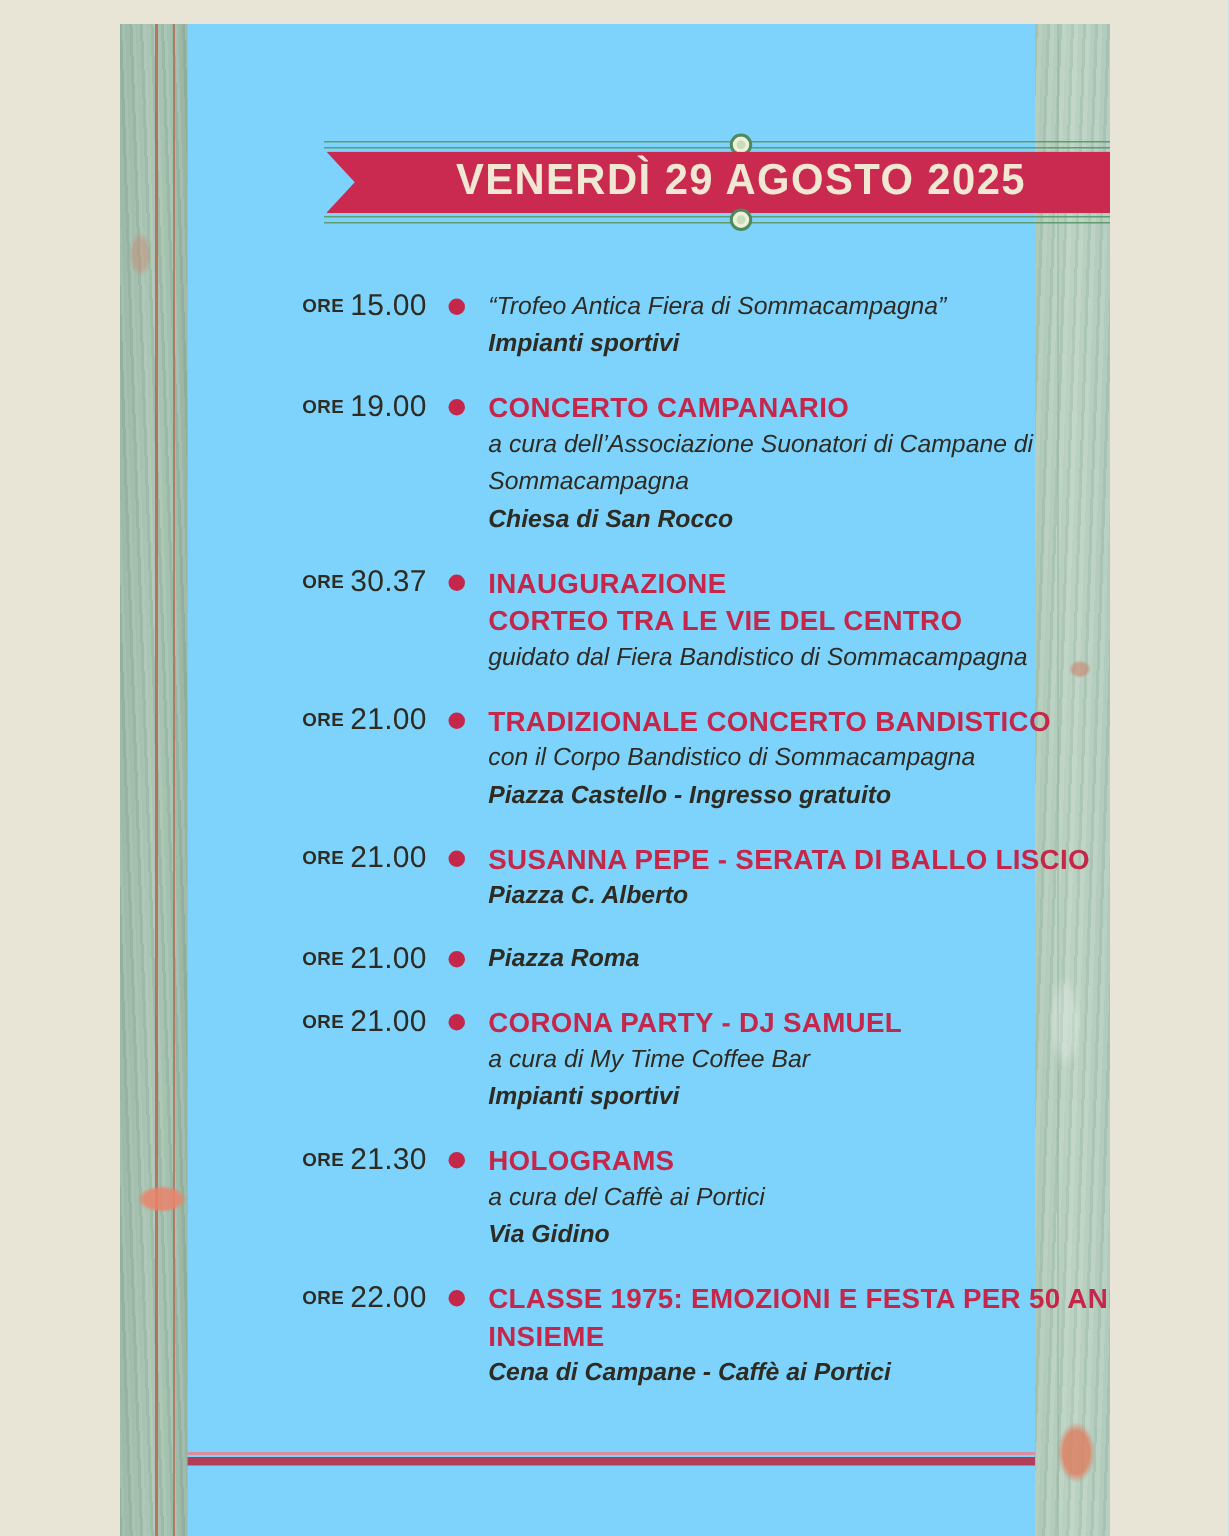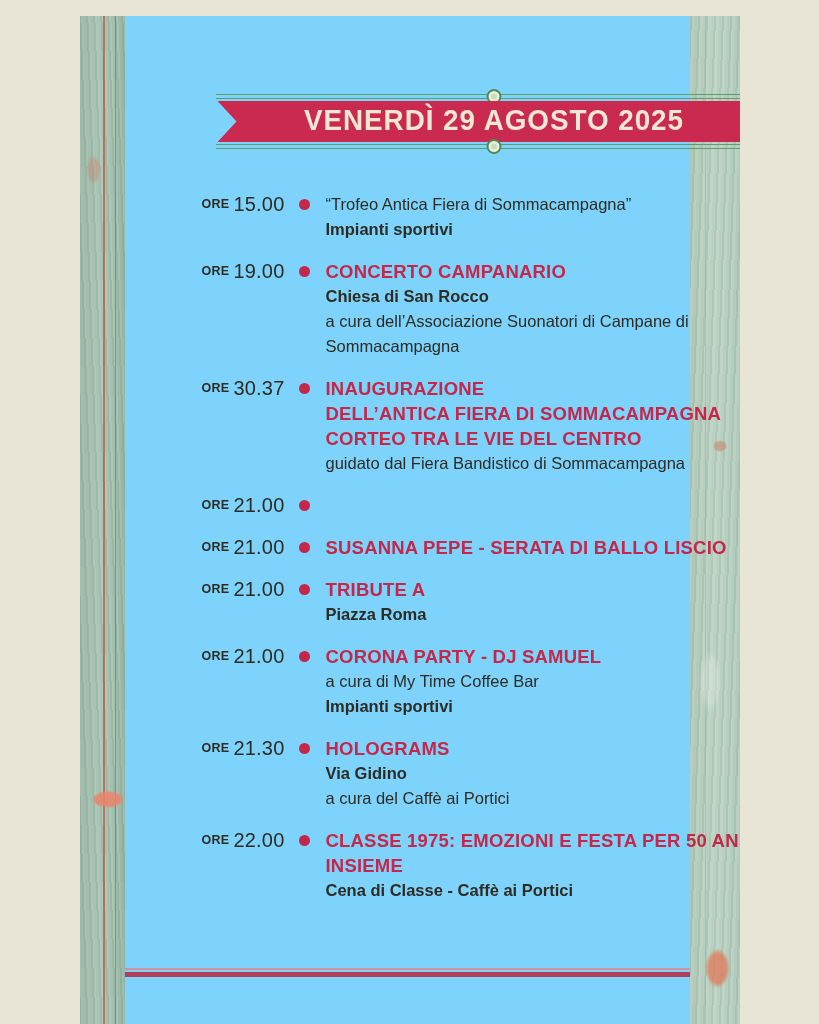--- a/index.html
+++ b/index.html
@@ -71,21 +71,21 @@
   }
   .time-prefix{ font-size:12.5px; font-weight:700; letter-spacing:.3px; }
   .time-value{ font-size:20px; font-weight:400; letter-spacing:.2px; }
   .event-bullet{
     width:11px; height:11px; border-radius:50%; background:#c5274a;
     margin:7px 16px 0 14px; flex:none;
   }
   .event-body{ flex:1; line-height:25px; }
   .title-line{ color:#c5274a; font-size:18.5px; font-weight:700; letter-spacing:.2px; }
   .title-seg-regular{ font-weight:700; }
-  .detail-line{ color:#2e2b23; font-size:16.5px; }
+  .detail-line{ color:#2e2b23; font-size:16.5px; font-style:italic; }
   .detail-bold-italic{ font-weight:700; }
 
   
   .footer-rule{
     position:absolute; left:45px; right:50px; top:952px; height:9px;
     background:linear-gradient(to bottom,
       #db8da0 0 2px,
       rgba(0,0,0,0) 2px 3.5px,
       #b23d58 3.5px 9px);
   }
@@ -121,62 +121,66 @@
         </div>
       </div>
       <div class="event">
         <div class="event-time">
           <div class="time-prefix">ORE</div>
           <div class="time-value">19.00</div>
         </div>
         <div class="event-bullet"></div>
         <div class="event-body">
           <div class="title-line"><span>CONCERTO CAMPANARIO</span></div>
+          <div class="detail-line">a cura dell’Associazione Suonatori di Campane di Sommacampagna</div>
           <div class="detail-line detail-bold-italic">Chiesa di San Rocco</div>
-          <div class="detail-line">a cura dell’Associazione Suonatori di Campane di Sommacampagna</div>
         </div>
       </div>
       <div class="event">
         <div class="event-time">
           <div class="time-prefix">ORE</div>
           <div class="time-value">30.37</div>
         </div>
         <div class="event-bullet"></div>
         <div class="event-body">
           <div class="title-line"><span>INAUGURAZIONE</span></div>
-          <div class="title-line"><span>DELL’ANTICA FIERA DI SOMMACAMPAGNA</span></div>
           <div class="title-line"><span class="title-seg-regular">CORTEO TRA LE VIE DEL CENTRO</span></div>
           <div class="detail-line">guidato dal Fiera Bandistico di Sommacampagna</div>
         </div>
       </div>
       <div class="event">
         <div class="event-time">
           <div class="time-prefix">ORE</div>
           <div class="time-value">21.00</div>
         </div>
         <div class="event-bullet"></div>
+        <div class="event-body">
+          <div class="title-line"><span>TRADIZIONALE CONCERTO BANDISTICO</span></div>
+          <div class="detail-line">con il Corpo Bandistico di Sommacampagna</div>
+          <div class="detail-line detail-bold-italic">Piazza Castello - Ingresso gratuito</div>
+        </div>
       </div>
       <div class="event">
         <div class="event-time">
           <div class="time-prefix">ORE</div>
           <div class="time-value">21.00</div>
         </div>
         <div class="event-bullet"></div>
         <div class="event-body">
           <div class="title-line"><span>SUSANNA PEPE</span><span class="title-seg-regular"> - SERATA DI BALLO LISCIO</span></div>
-        </div>
-      </div>
-      <div class="event">
-        <div class="event-time">
-          <div class="time-prefix">ORE</div>
-          <div class="time-value">21.00</div>
-        </div>
-        <div class="event-bullet"></div>
-        <div class="event-body">
-          <div class="title-line"><span>TRIBUTE A</span></div>
+          <div class="detail-line detail-bold-italic">Piazza C. Alberto</div>
+        </div>
+      </div>
+      <div class="event">
+        <div class="event-time">
+          <div class="time-prefix">ORE</div>
+          <div class="time-value">21.00</div>
+        </div>
+        <div class="event-bullet"></div>
+        <div class="event-body">
           <div class="detail-line detail-bold-italic">Piazza Roma</div>
         </div>
       </div>
       <div class="event">
         <div class="event-time">
           <div class="time-prefix">ORE</div>
           <div class="time-value">21.00</div>
         </div>
         <div class="event-bullet"></div>
         <div class="event-body">
@@ -186,32 +190,32 @@
         </div>
       </div>
       <div class="event">
         <div class="event-time">
           <div class="time-prefix">ORE</div>
           <div class="time-value">21.30</div>
         </div>
         <div class="event-bullet"></div>
         <div class="event-body">
           <div class="title-line"><span>HOLOGRAMS</span></div>
+          <div class="detail-line">a cura del Caffè ai Portici</div>
           <div class="detail-line detail-bold-italic">Via Gidino</div>
-          <div class="detail-line">a cura del Caffè ai Portici</div>
         </div>
       </div>
       <div class="event">
         <div class="event-time">
           <div class="time-prefix">ORE</div>
           <div class="time-value">22.00</div>
         </div>
         <div class="event-bullet"></div>
         <div class="event-body">
           <div class="title-line"><span>CLASSE 1975:</span><span class="title-seg-regular"> EMOZIONI E FESTA PER 50 ANNI INSIEME</span></div>
-          <div class="detail-line detail-bold-italic">Cena di Classe - Caffè ai Portici</div>
+          <div class="detail-line detail-bold-italic">Cena di Campane - Caffè ai Portici</div>
         </div>
       </div>
     </div>
 
   <div class="footer-rule"></div>
 
 </div>
 
 </body></html>

